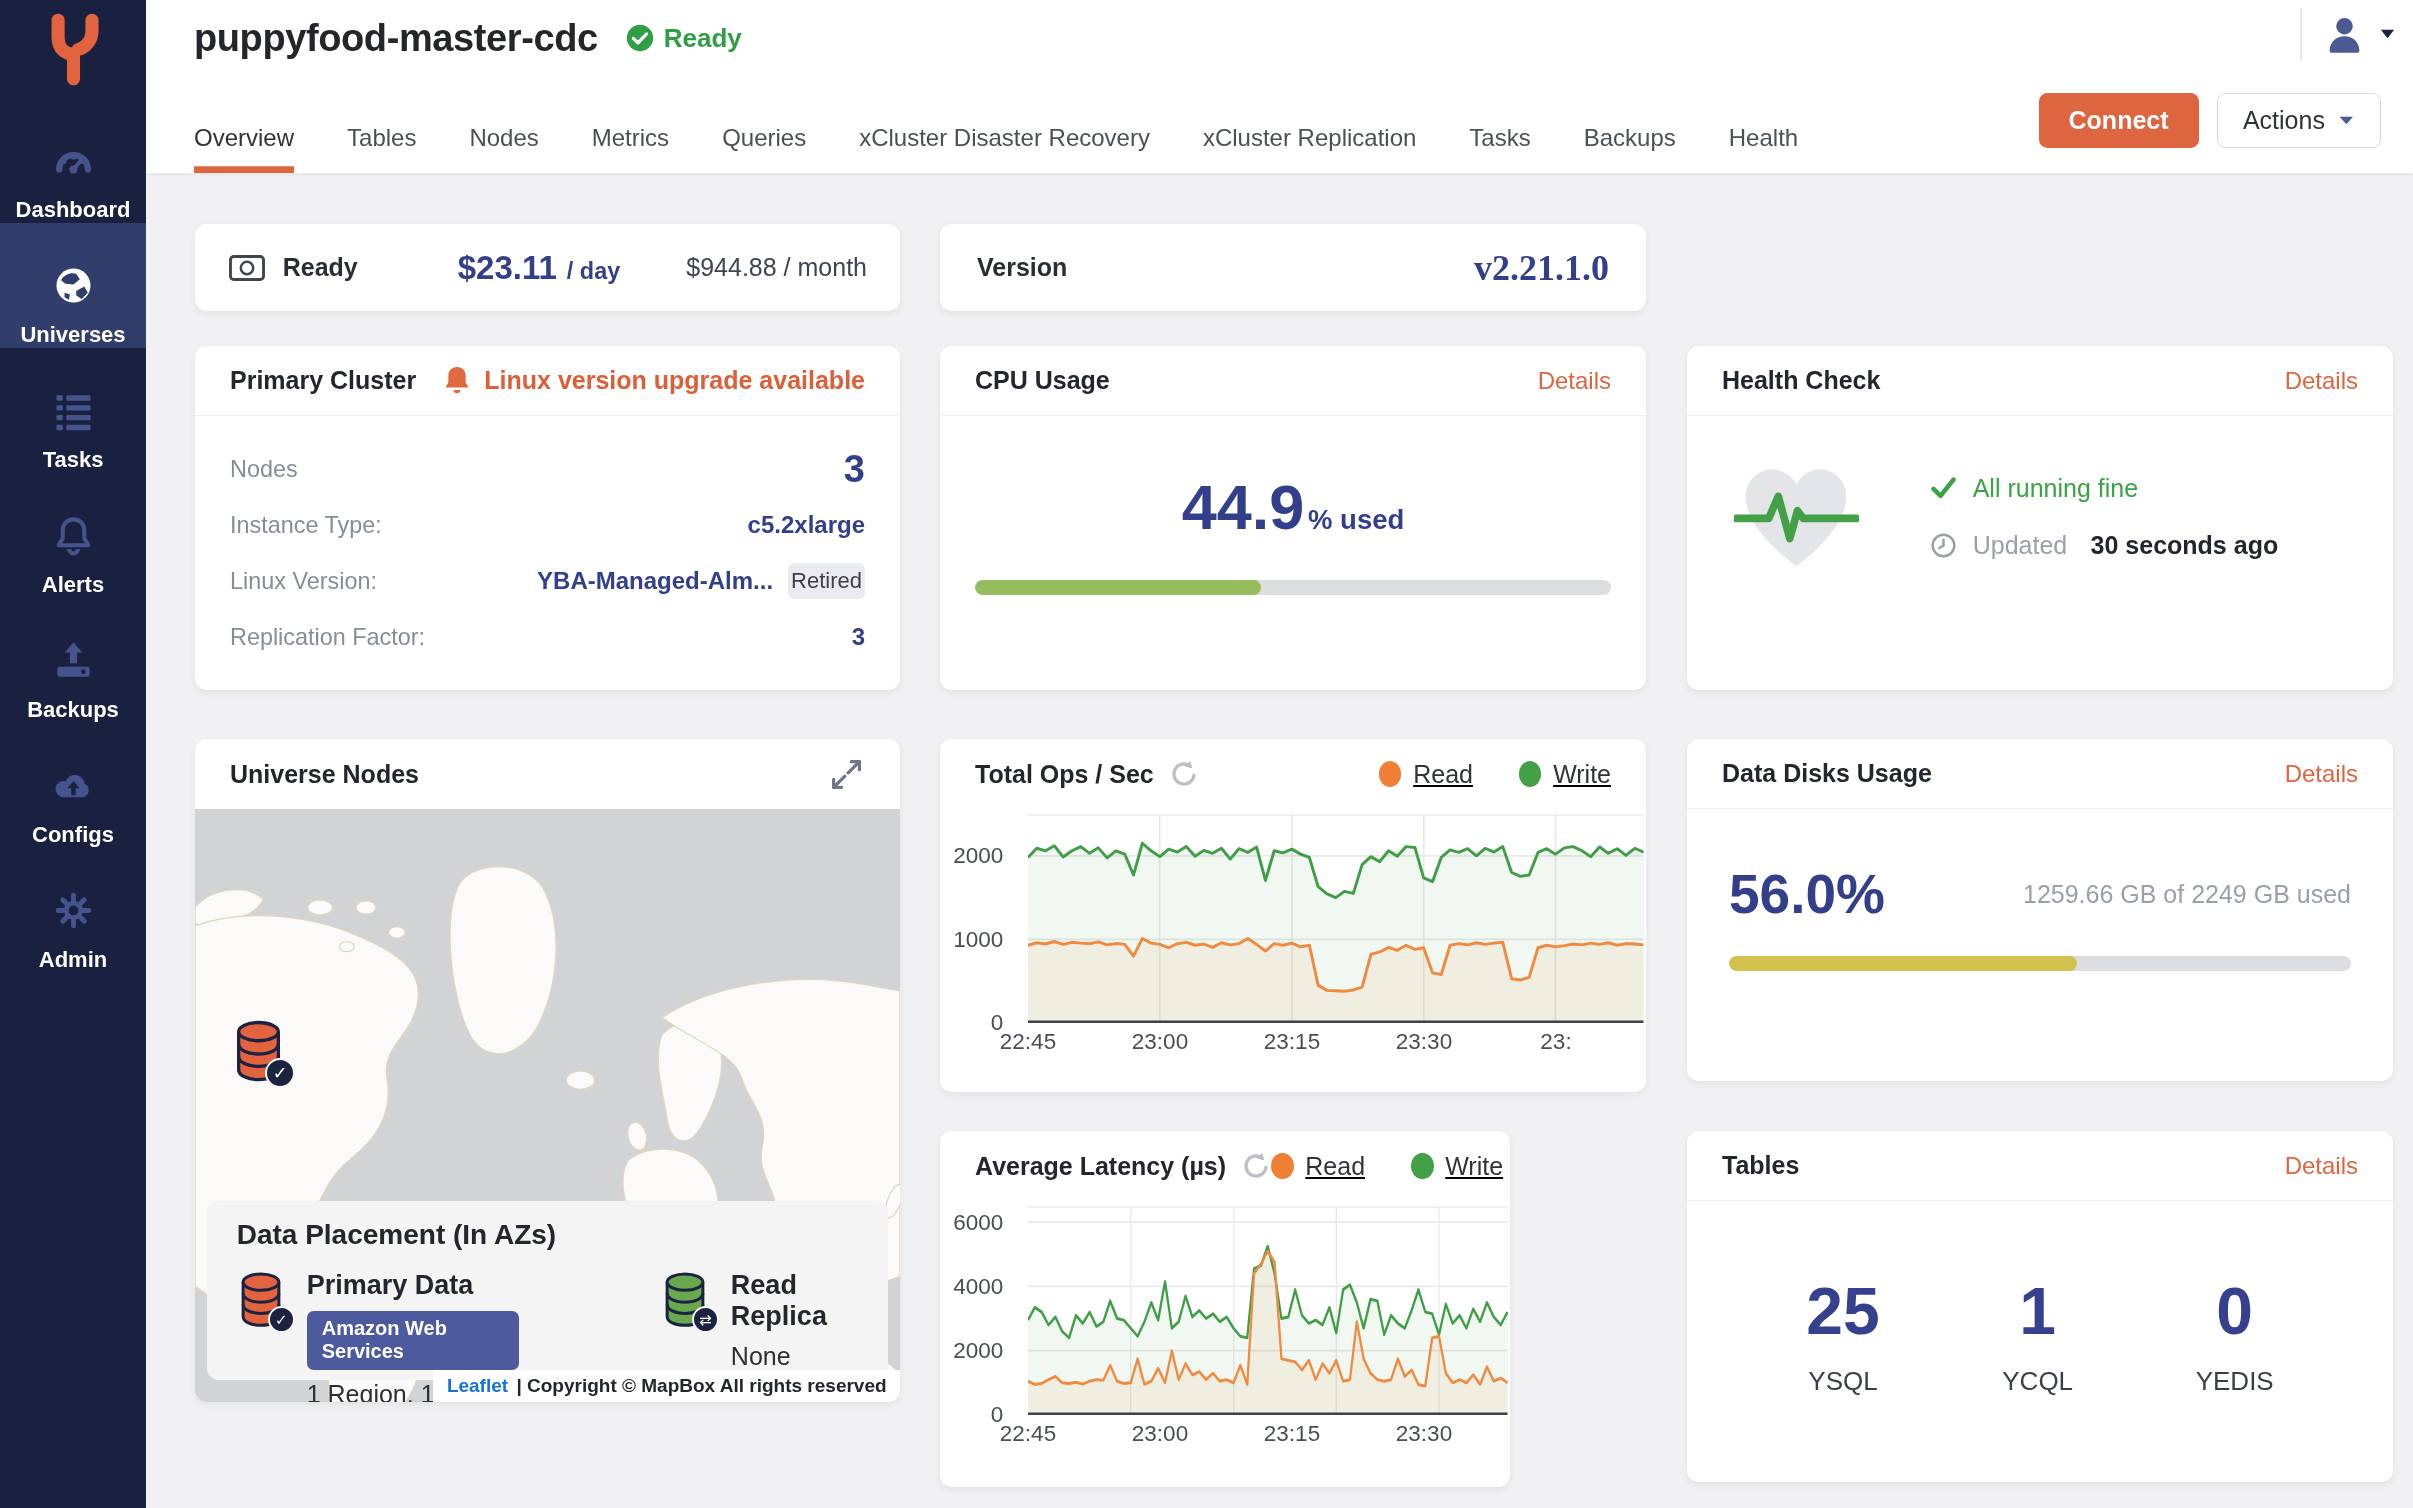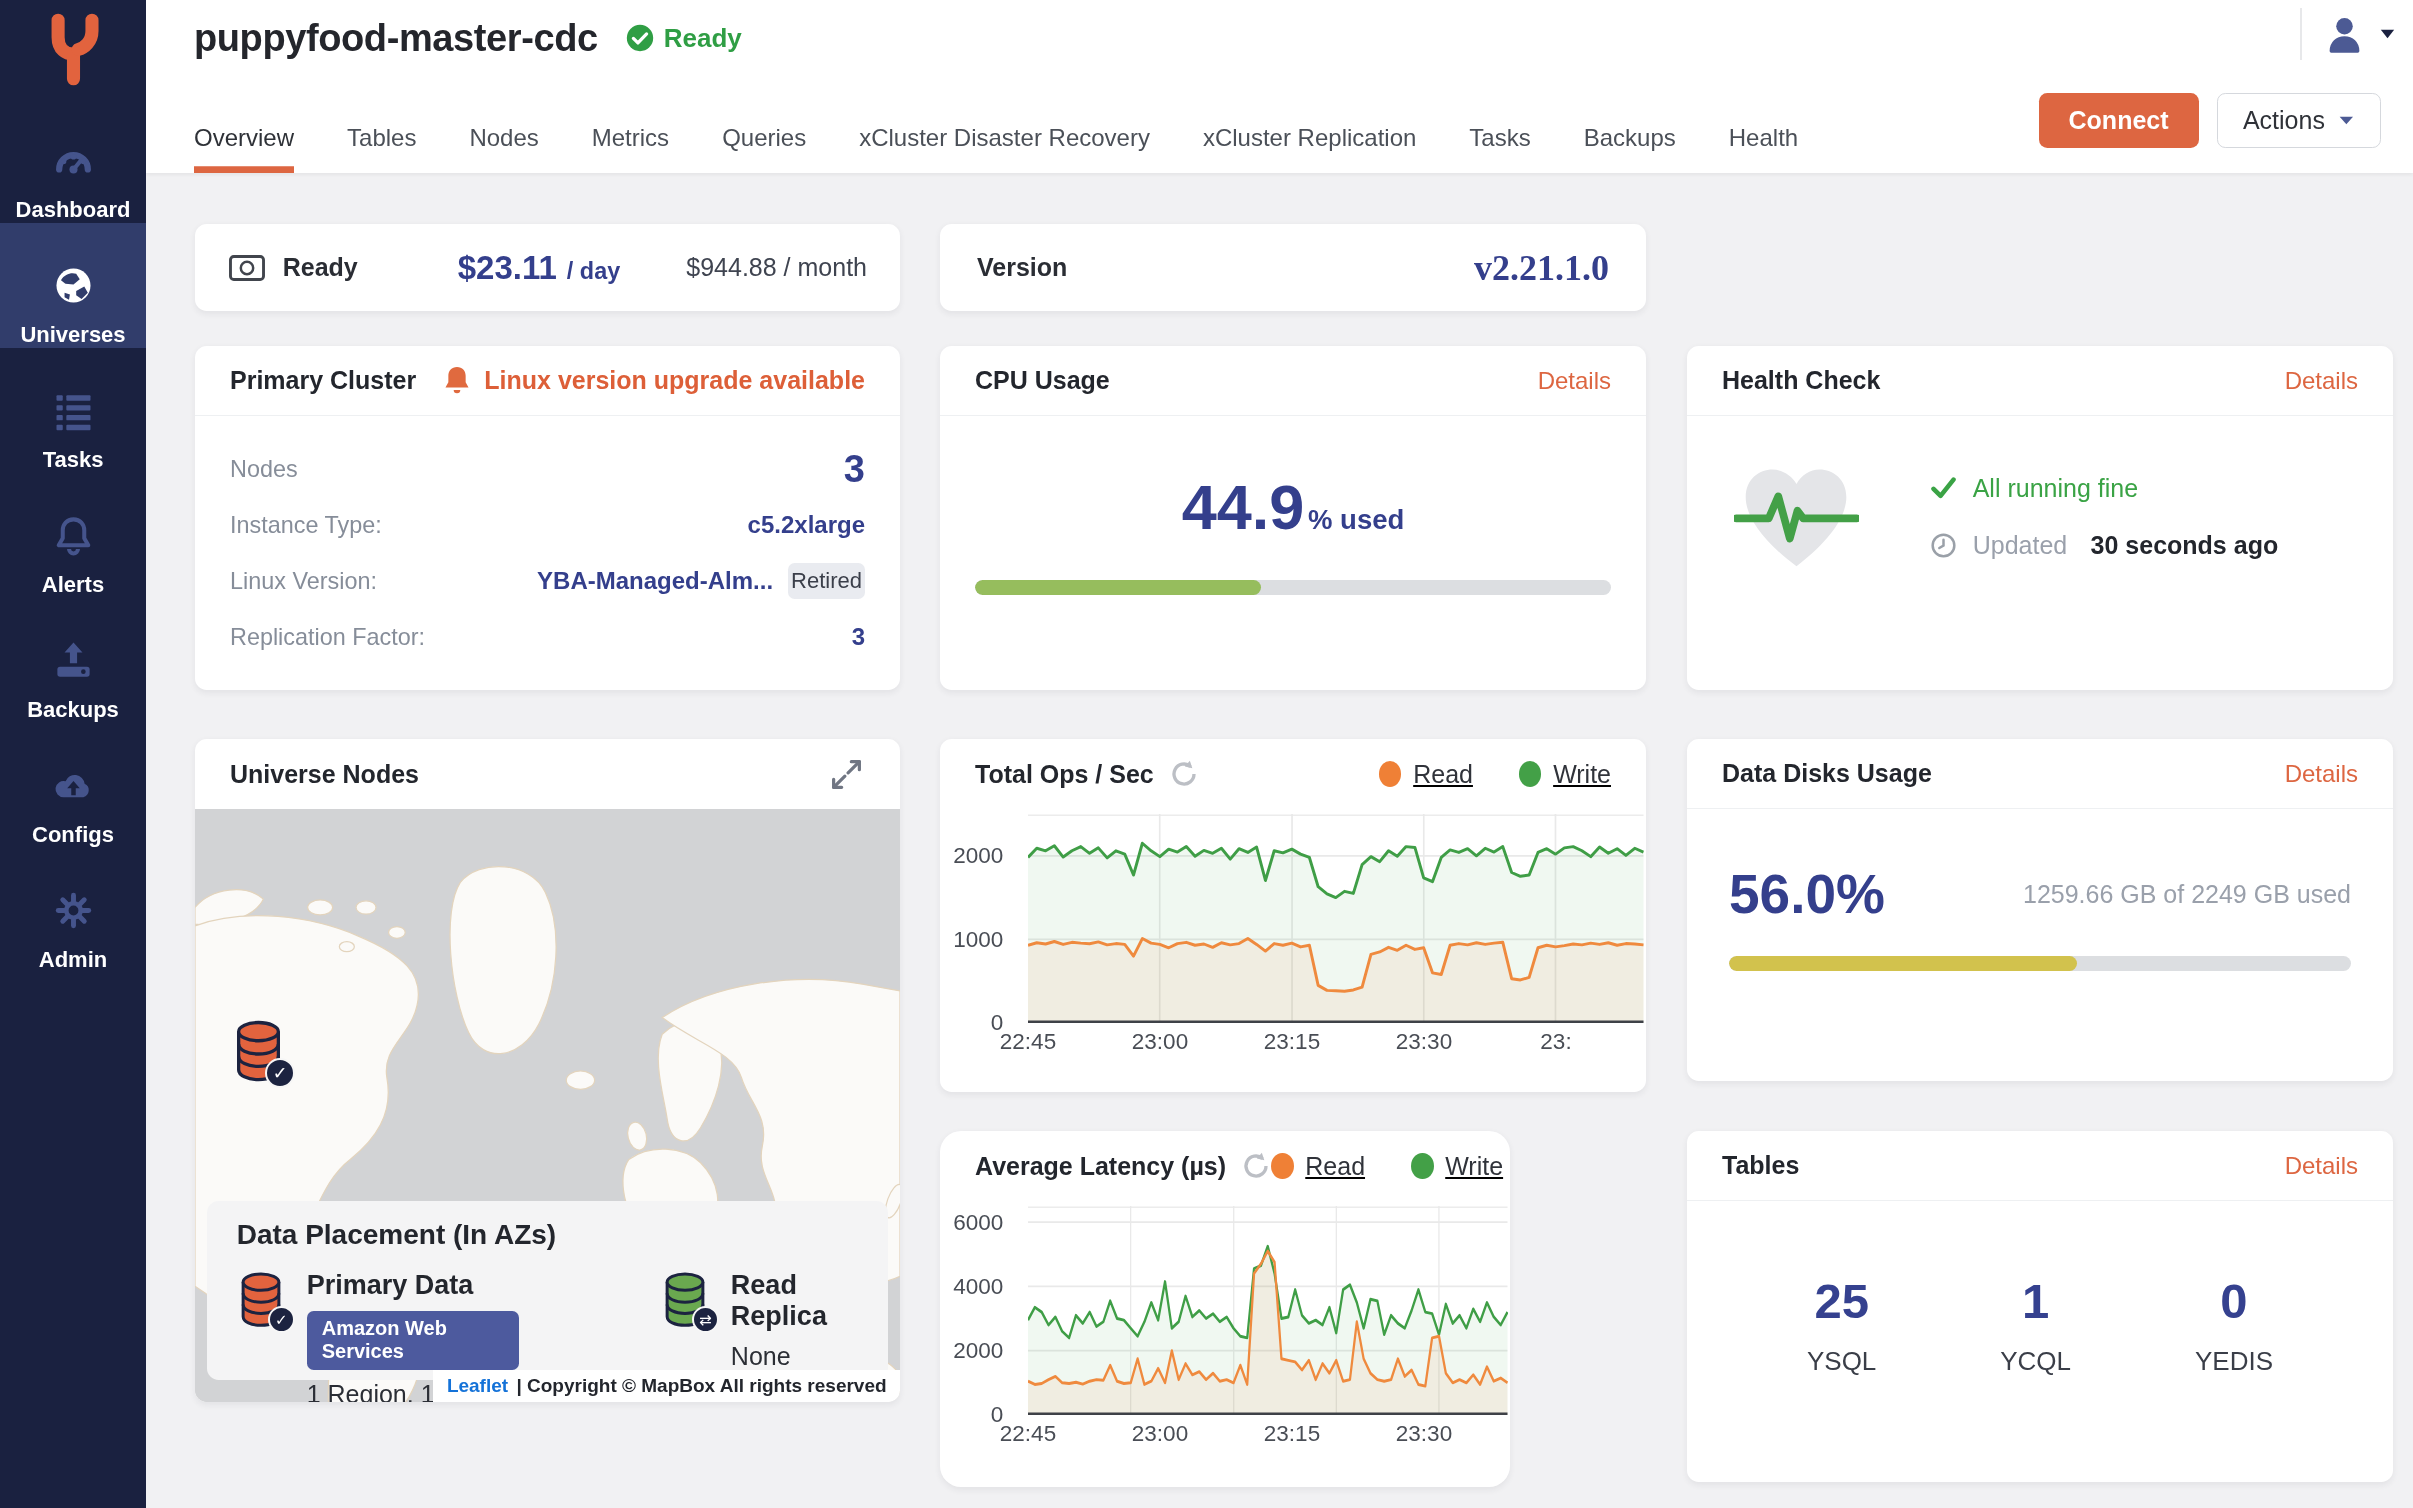--- a/index.html
+++ b/index.html
@@ -91,21 +91,21 @@
   .ov-col.right{margin-left:142px;}
   .ov-texts{display:flex;flex-direction:column;gap:10px;}
   .ov-label{font-size:27px;font-weight:bold;color:#23262d;}
   .badge-aws{align-self:flex-start;background:#4d5a9e;color:#fff;font-size:20px;font-weight:bold;padding:6.7px 15px;border-radius:6.7px;}
   .ov-sub{font-size:25px;color:#2b2e35;}
   .attrib{position:absolute;right:0;bottom:0;background:#fff;padding:5px 13.4px;font-size:19px;font-weight:bold;color:#23262d;z-index:3;display:flex;gap:8.3px;}
   .attrib .lnk{color:#1472d8;cursor:pointer;}
 
   
   .ops-card{left:940px;top:739px;width:706px;height:353px;overflow:hidden;}
-  .lat-card{left:940px;top:1131px;width:570px;height:356px;overflow:hidden;border-radius:21px;}
+  .lat-card{left:940px;top:1131px;width:570px;height:356px;overflow:hidden;}
   .chead.nb{border-bottom:none;}
   .refresh{margin-left:15px;display:flex;cursor:pointer;}
   .legend{margin-left:auto;display:flex;gap:46px;align-items:center;text-decoration:underline;}
   .litem{display:flex;align-items:center;gap:11.7px;font-size:25px;color:#30333a;}
   .ldot{width:22.5px;height:26px;border-radius:50%;}
   .chart{position:relative;height:250px;margin-top:5px;}
   .plot{position:absolute;left:88px;right:2.5px;top:0;height:209px;}
   .plot svg{width:100%;height:100%;display:block;}
   .ylabels{position:absolute;left:0;top:0;width:75px;height:209px;}
   .ytick{position:absolute;right:11.7px;font-size:22.5px;color:#494d55;}
@@ -116,21 +116,21 @@
   .disk-card{left:1687px;top:739px;width:706px;height:342px;}
   .disk-row{display:flex;align-items:center;padding:0 42px;margin-top:53px;}
   .disk-pct{font-size:55px;font-weight:bold;color:#343f8c;}
   .disk-usage{margin-left:auto;font-size:25px;color:#9aa0ab;}
   .disk-card .bar{margin:30px 42px 0;}
 
   
   .tbl-card{left:1687px;top:1131px;width:706px;height:351px;}
   .tbl-body{display:flex;justify-content:space-around;padding:72px 58px 0;}
   .tbl-cell{text-align:center;}
-  .tbl-count{font-size:49px;font-weight:600;color:#35418f;}
+  .tbl-count{font-size:66px;font-weight:600;color:#35418f;}
   .tbl-lbl{margin-top:16.7px;font-size:26px;color:#3a3e48;}
 </style>
 </head>
 <body>
 
 <div class="screen">
 
   <svg width="0" height="0" style="position:absolute">
     <defs>
       <symbol id="cyl" viewBox="0 0 64 80">

